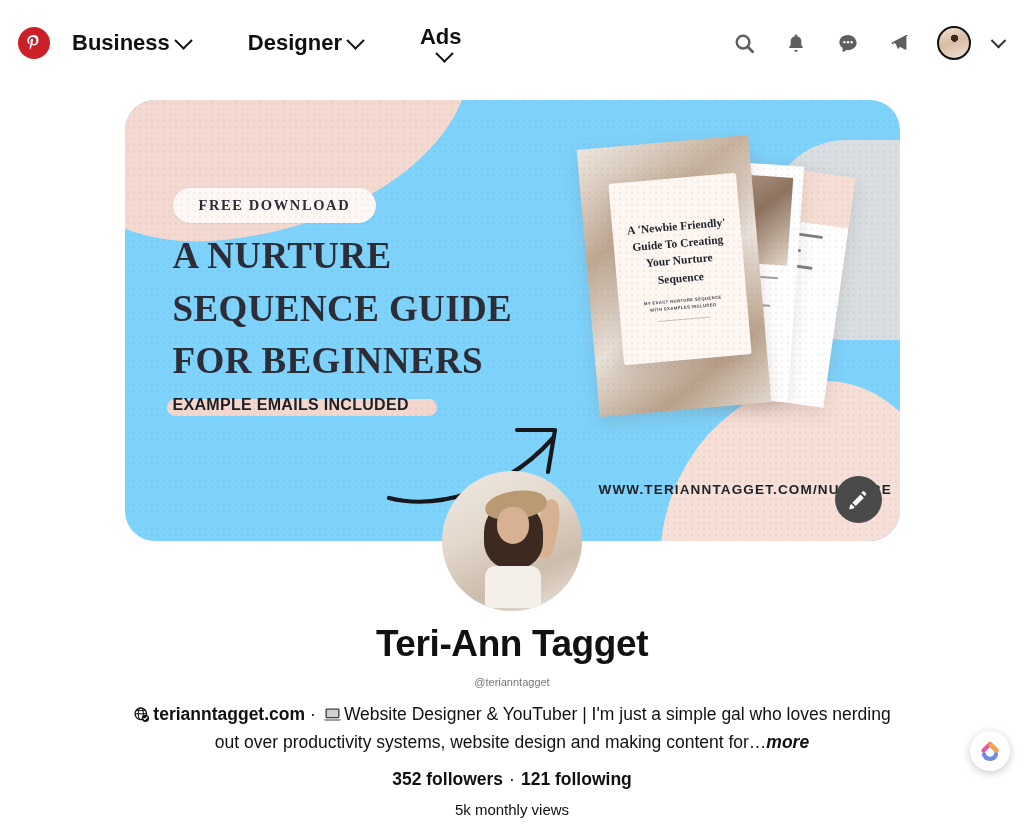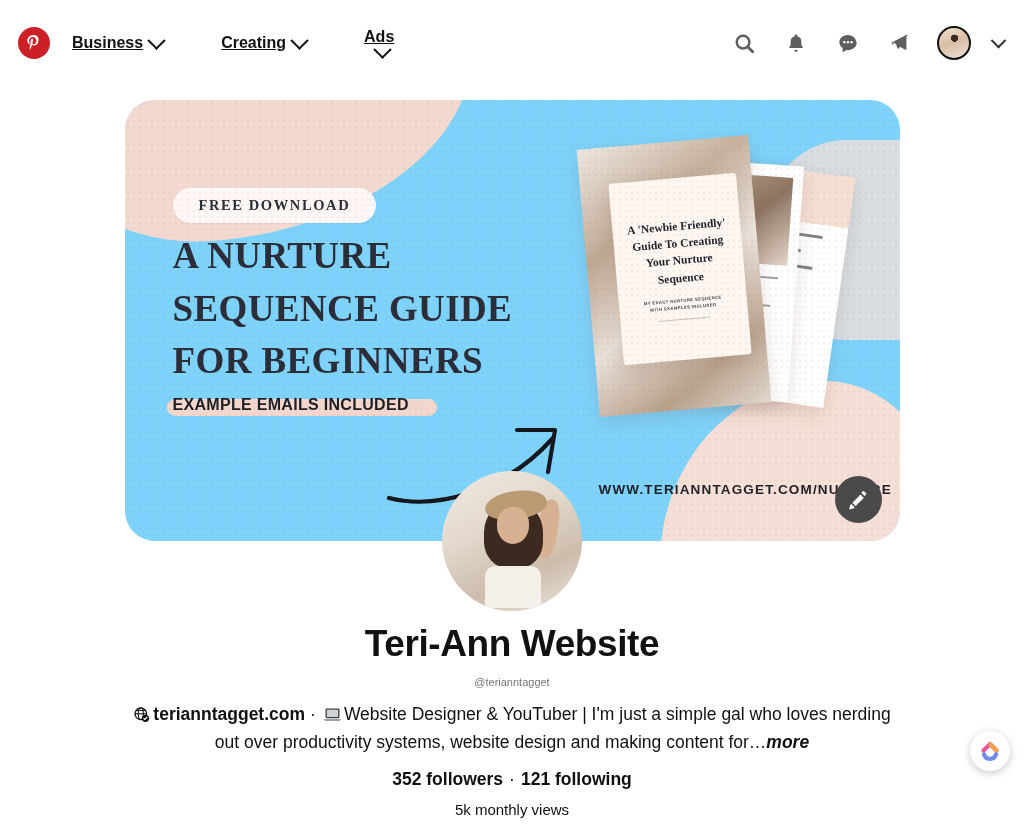--- a/index.html
+++ b/index.html
@@ -24,26 +24,25 @@
     width: 32px; height: 32px; border-radius: 50%;
     background: #cb2027;
     display: flex; align-items: center; justify-content: center;
     margin-right: 12px;
     flex: none;
   }
   .pin-logo svg { width: 20px; height: 20px; display: block; }
 
   .nav-item {
     display: flex; align-items: center;
-    font-size: 16px; font-weight: bold; color: #111111;
+    font-size: 22px; font-weight: bold; color: #111111;
     padding: 8px 10px;
     border-radius: 8px;
     cursor: pointer;
     white-space: nowrap;
-    text-decoration: underline;
   }
   .nav-item .lbl { margin-right: 7px; }
   .chev {
     width: 13px; height: 13px;
     border-right: 2.6px solid #111; border-bottom: 2.6px solid #111;
     transform: rotate(45deg) translate(-2px,-2px);
     flex: none;
   }
   .nav-gap-1 { margin-left: 30px; }
   .nav-gap-2 { margin-left: 38px; }
@@ -346,21 +345,21 @@
       </svg>
     </div>
 
     <div class="nav-item">
       <span class="lbl">Business</span>
       <span class="chev"></span>
     </div>
 
 
     <div class="nav-item nav-gap-2">
-      <span class="lbl">Creating</span>
+      <span class="lbl">Designer</span>
       <span class="chev"></span>
     </div>
 
     <div class="nav-item nav-gap-3">
       <span class="lbl">Ads</span>
       <span class="chev"></span>
     </div>
   </div>
 
   <div class="nav-right">
@@ -461,21 +460,21 @@
 
   <div class="avatar-big">
     <div class="av-bg"></div>
     <div class="av-arm"></div>
     <div class="av-hair"></div>
     <div class="av-hat"></div>
     <div class="av-face"></div>
     <div class="av-top"></div>
   </div>
 
-  <h1 class="display-name">Teri-Ann Website</h1>
+  <h1 class="display-name">Teri-Ann Tagget</h1>
   <div class="handle">@terianntagget</div>
 
   <div class="bio">
     <span class="globe-ic">
       <svg width="17" height="17" viewBox="0 0 24 24">
         <circle cx="11" cy="11" r="8.2" fill="none" stroke="#111" stroke-width="1.8"></circle>
         <ellipse cx="11" cy="11" rx="3.6" ry="8.2" fill="none" stroke="#111" stroke-width="1.5"></ellipse>
         <line x1="2.8" y1="11" x2="19.2" y2="11" stroke="#111" stroke-width="1.5"></line>
         <line x1="4.2" y1="6.4" x2="17.8" y2="6.4" stroke="#111" stroke-width="1.3"></line>
         <circle cx="17.6" cy="17.4" r="5.1" fill="#111"></circle>

